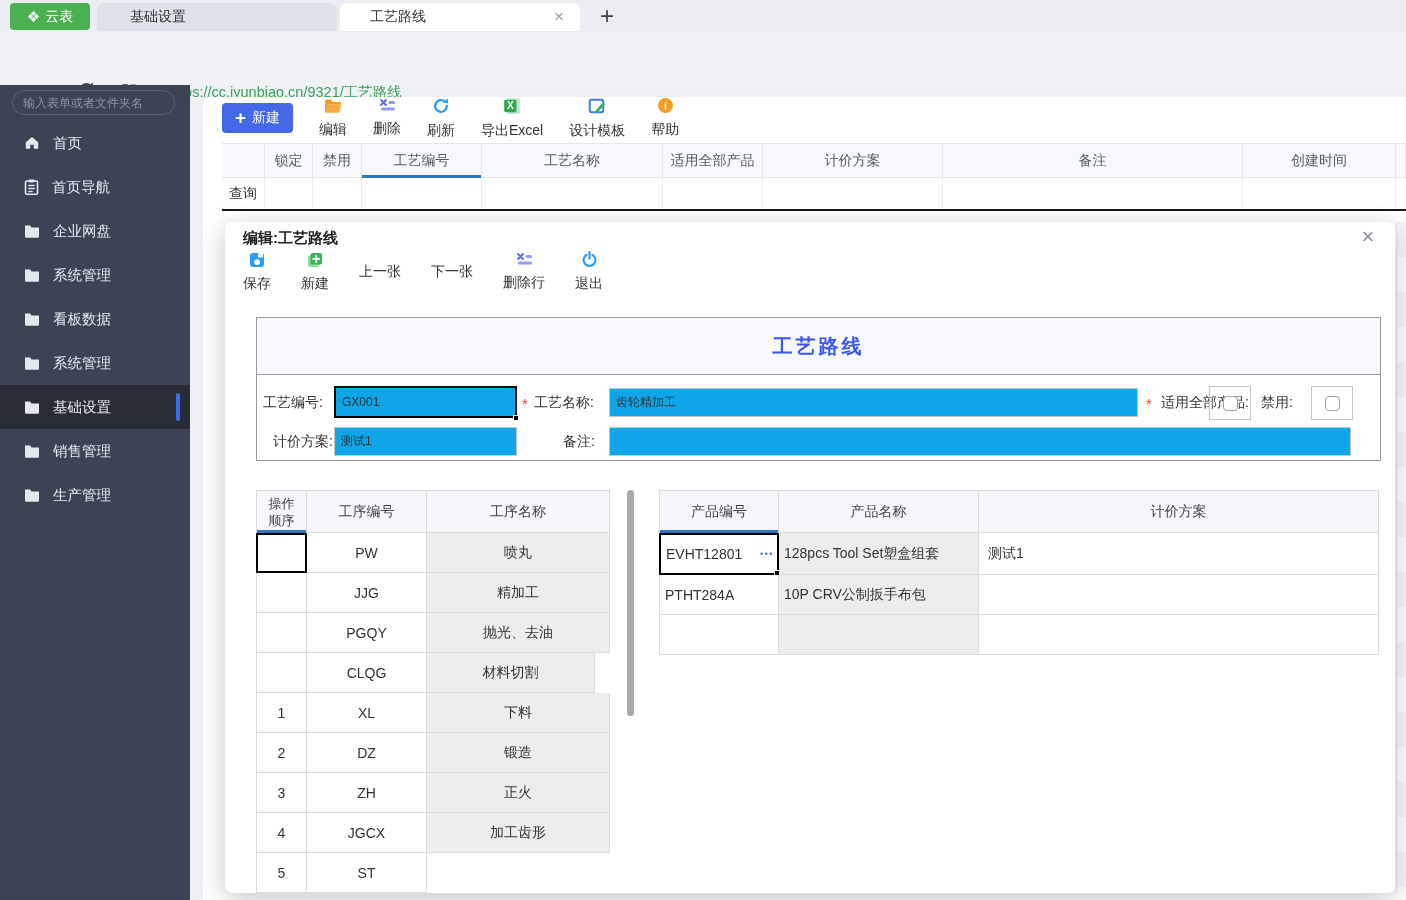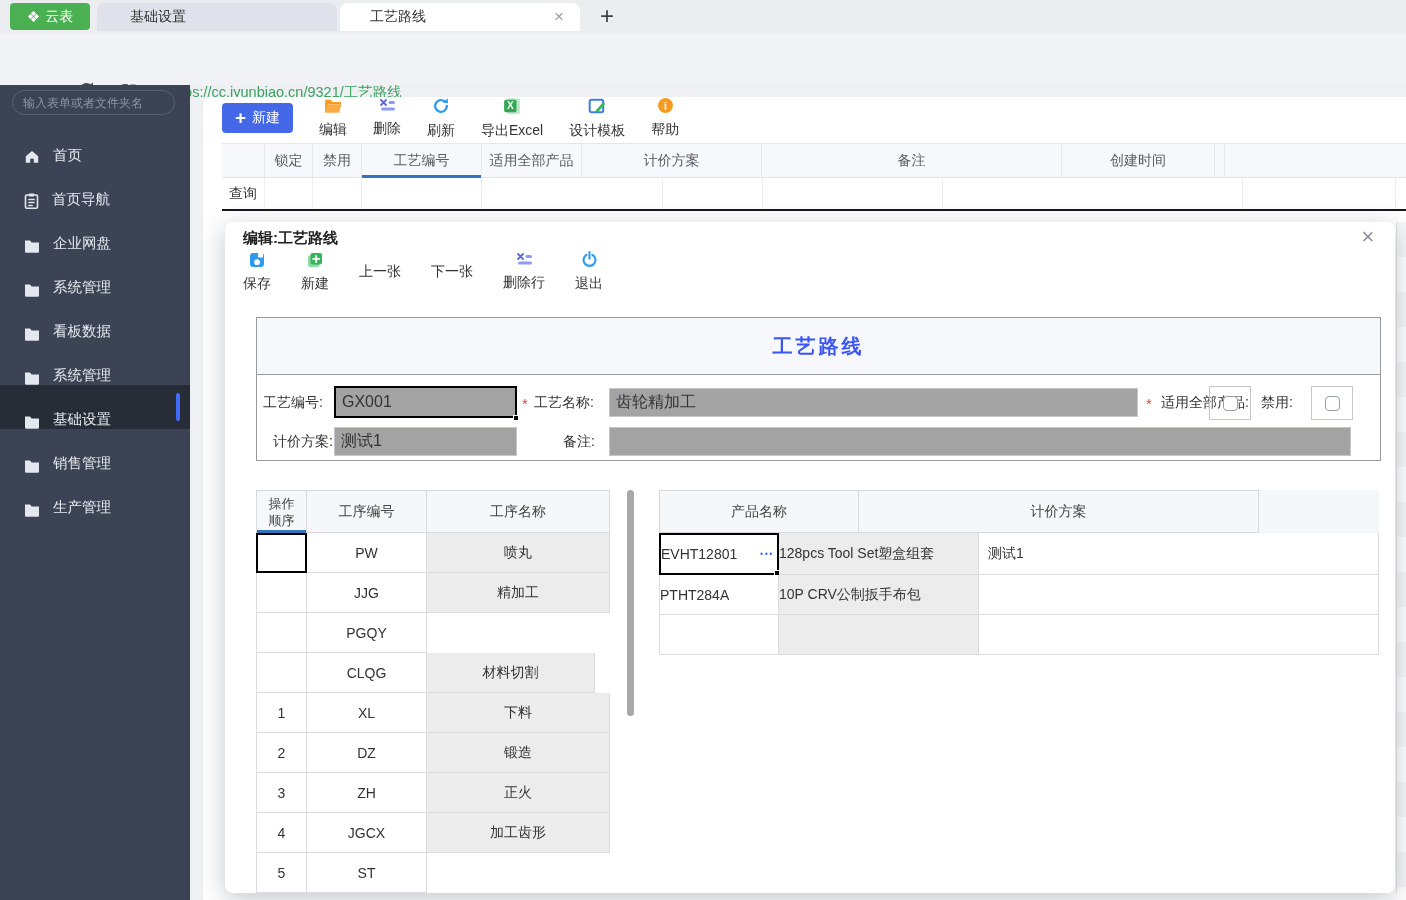--- a/index.html
+++ b/index.html
@@ -26,21 +26,21 @@
   .gridmenu .sq { position:absolute; width:6px; height:6px; background:#5c6064; border-radius:1px; }
   .gridmenu .sq.light { background:#a9adb3; }
   .caret { position:absolute; left:26px; top:7px; width:0; height:0; border-left:4px solid transparent; border-right:4px solid transparent; border-top:5px solid #5c6064; }
   .urltext { position:absolute; left:168px; top:50px; font-size:14.5px; color:#3ea05f; cursor:text; }
 
   
   .sidebar { position:absolute; left:0; top:85px; width:190px; height:815px; background:#3b4354; }
   .side-search { position:absolute; left:12px; top:5px; width:163px; height:25px; background:transparent; border:1px solid #5a6272;
                  border-radius:13px; color:#cfd4dc; font-size:12px; padding:0 10px; outline:none; }
   .side-search::placeholder { color:#8d95a3; }
-  .side-item { position:absolute; left:0; width:190px; height:44px; display:flex; align-items:flex-end; padding-left:24px; gap:13px;
+  .side-item { position:absolute; left:0; width:190px; height:44px; display:flex; align-items:center; padding-left:24px; gap:13px;
                color:#e7eaf0; font-size:14.5px; cursor:pointer; }
   .side-item.active { background:#272c37; }
   .side-item .bar { position:absolute; left:176px; top:8px; width:4px; height:28px; background:#3f6cf5; border-radius:2px; }
   .side-item svg { flex:0 0 auto; }
 
   
   .panel { position:absolute; left:203px; top:97px; width:1203px; height:803px; background:#fff; border-radius:8px 0 0 0; }
   .toolbar { position:absolute; left:19px; top:6px; height:30px; display:flex; align-items:center; gap:26px; }
   .btn-new { height:30px; width:71px; background:#4468e8; border:none; border-radius:4px; color:#fff; font-size:14px;
              display:flex; align-items:center; justify-content:center; gap:6px; cursor:pointer; font-family:inherit;}
@@ -66,39 +66,39 @@
   .modal-title { position:absolute; left:18px; top:7px; font-size:15px; font-weight:bold; color:#222; }
   .modal-close { position:absolute; right:14px; top:2px; font-size:22px; color:#8a8f98; width:26px; height:26px; text-align:center; cursor:pointer;}
   .modal-toolbar { position:absolute; left:18px; top:36px; height:28px; display:flex; align-items:center; gap:30px; }
 
   
   .formbox { position:absolute; left:31px; top:95px; width:1125px; height:144px; border:1px solid #989aa0; background:#fff; }
   .formtitle { height:57px; background:#f6f8fc; border-bottom:1px solid #989aa0; display:flex; align-items:center; justify-content:center;
                color:#3b55f5; font-size:20px; font-weight:bold; letter-spacing:3px; }
   .flabel { position:absolute; height:31px; line-height:31px; font-size:14px; color:#333; }
   .fstar { position:absolute; color:#e03e3e; font-size:15px; height:31px; line-height:34px; }
-  .finput { position:absolute; border:1px solid #c4c7cc; font-size:16px; color:#333; padding:0 6px; outline:none; font-family:inherit; background:#a3a3a3;}
+  .finput { position:absolute; border:1px solid #c4c7cc; font-size:12px; color:#333; padding:0 6px; outline:none; font-family:inherit; background:#0ea5e9;}
   .sel-cell { border:2px solid #000 !important; }
   .handle { position:absolute; width:6px; height:6px; background:#000; border:1px solid #fff; }
   .cbcell { position:absolute; width:42px; height:34px; border:1px solid #c4c7cc; display:flex; align-items:center; justify-content:center; cursor:pointer;}
   .cbox { width:15px; height:15px; border:1.5px solid #9aa0a6; border-radius:4px; background:#fff; }
 
   
   .grid { position:absolute; background:#fff; }
   .ghead { display:flex; background:#f5f7fa; }
   .ghead .gh { position:relative; display:flex; align-items:center; justify-content:center; text-align:center; font-size:14px; color:#444;
                border-right:1px solid #d9d9d9; border-bottom:1px solid #d9d9d9; border-top:1px solid #d9d9d9; height:43px; cursor:pointer; line-height:17px;}
   .ghead .gh:first-child { border-left:1px solid #d9d9d9; }
   .ghead .gh.colsel:after { content:""; position:absolute; left:0; right:0; bottom:-1px; height:3px; background:#3474bd; }
   .grow { display:flex; }
   .grow .gc { position:relative; display:flex; align-items:center; justify-content:center; font-size:14px; color:#333;
               border-right:1px solid #dcdcdc; border-bottom:1px solid #dcdcdc; height:40px; background:#fff; cursor:cell;}
   .grow .gc:first-child { border-left:1px solid #dcdcdc; }
   .grow .gc.shade { background:#ececec; }
-  .grow .gc.left { justify-content:flex-start; }
+  .grow .gc.left { justify-content:flex-start; padding-left:5px; }
   .gc.sel-cell { border:2px solid #000; }
   .dots { position:absolute; right:3px; top:50%; transform:translateY(-50%); color:#4a72f5; font-size:9px; letter-spacing:1.5px; cursor:pointer; }
   .vscroll { position:absolute; left:402px; top:268px; width:7px; height:226px; background:#a8a8a8; border-radius:4px; cursor:grab;}
 </style>
 </head>
 <body>
 
 <div id="screen">
 
   <div class="tabbar">
@@ -251,20 +251,21 @@
         <span>帮助</span>
       </button>
     </div>
 
     <div class="mtable">
       <div class="mhead">
         <div class="hc" style="width:43px;"></div>
         <div class="hc" style="width:48px;">锁定</div>
         <div class="hc" style="width:49px;">禁用</div>
         <div class="hc sorted" style="width:120px;">工艺编号</div>
+        <div class="hc" style="width:181px;">工艺名称</div>
         <div class="hc" style="width:100px;">适用全部产品</div>
         <div class="hc" style="width:180px;">计价方案</div>
         <div class="hc" style="width:300px;">备注</div>
         <div class="hc" style="width:153px;">创建时间</div>
         <div class="hc" style="width:10px;"></div>
       </div>
       <div class="mfilter">
         <div class="fc" style="width:43px;">查询</div>
         <div class="fc" style="width:48px;"></div>
         <div class="fc" style="width:49px;"></div>
@@ -368,20 +369,21 @@
         <div class="gc shade" style="width:183px;">喷丸</div>
       </div>
       <div class="grow">
         <div class="gc" style="width:51px;"></div>
         <div class="gc" style="width:120px;">JJG</div>
         <div class="gc shade" style="width:183px;">精加工</div>
       </div>
       <div class="grow">
         <div class="gc" style="width:51px;"></div>
         <div class="gc" style="width:120px;">PGQY</div>
+        <div class="gc shade" style="width:183px;">抛光、去油</div>
       </div>
       <div class="grow">
         <div class="gc" style="width:51px;"></div>
         <div class="gc" style="width:120px;">CLQG</div>
         <div class="gc shade" style="width:168px;">材料切割</div>
       </div>
       <div class="grow">
         <div class="gc" style="width:51px;">1</div>
         <div class="gc" style="width:120px;">XL</div>
         <div class="gc shade" style="width:183px;">下料</div>
@@ -404,20 +406,21 @@
       <div class="grow">
         <div class="gc" style="width:51px;">5</div>
         <div class="gc" style="width:120px;">ST</div>
       </div>
     </div>
 
     <div class="vscroll"></div>
 
     <div class="grid" style="left:434px; top:268px; width:720px;">
       <div class="ghead">
+        <div class="gh colsel" style="width:120px;">产品编号</div>
         <div class="gh" style="width:200px;">产品名称</div>
         <div class="gh" style="width:400px;">计价方案</div>
       </div>
       <div class="grow" style="height:42px;">
         <div class="gc left sel-cell" style="width:120px; height:42px;">
           <span>EVHT12801</span>
           <span class="dots">•••</span>
           <span class="handle" style="right:-3px; bottom:-3px;"></span>
         </div>
         <div class="gc left shade" style="width:200px; height:42px;">128pcs Tool Set塑盒组套</div>

